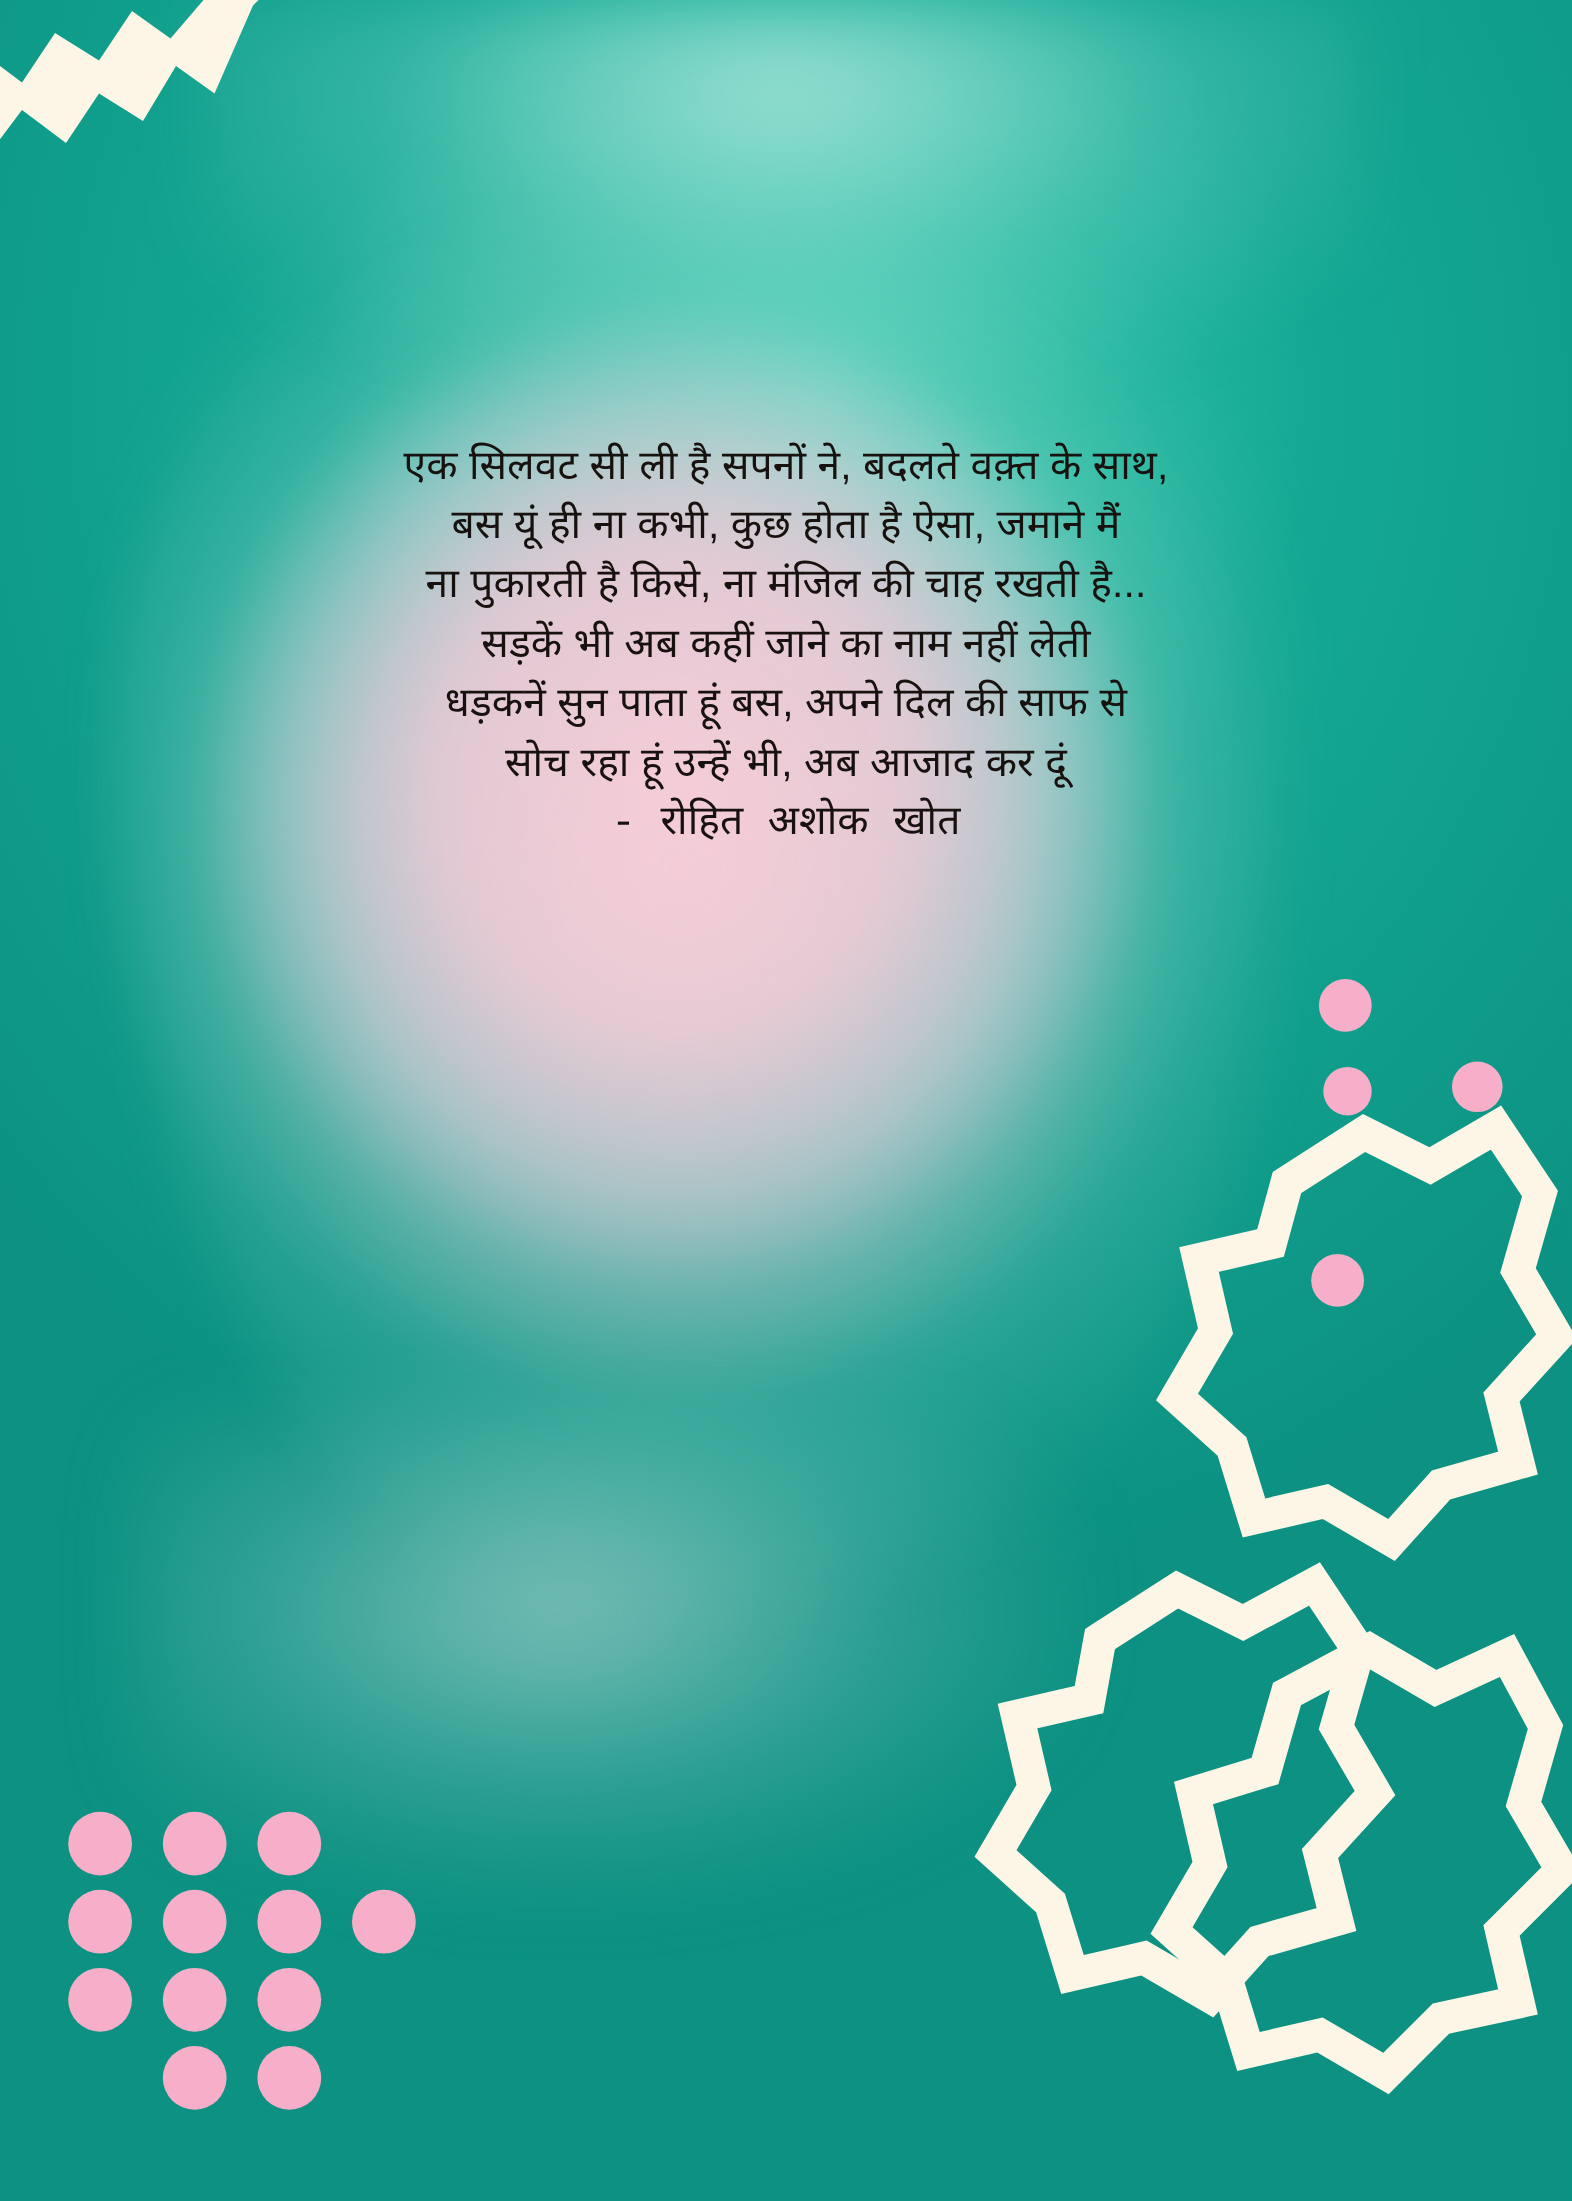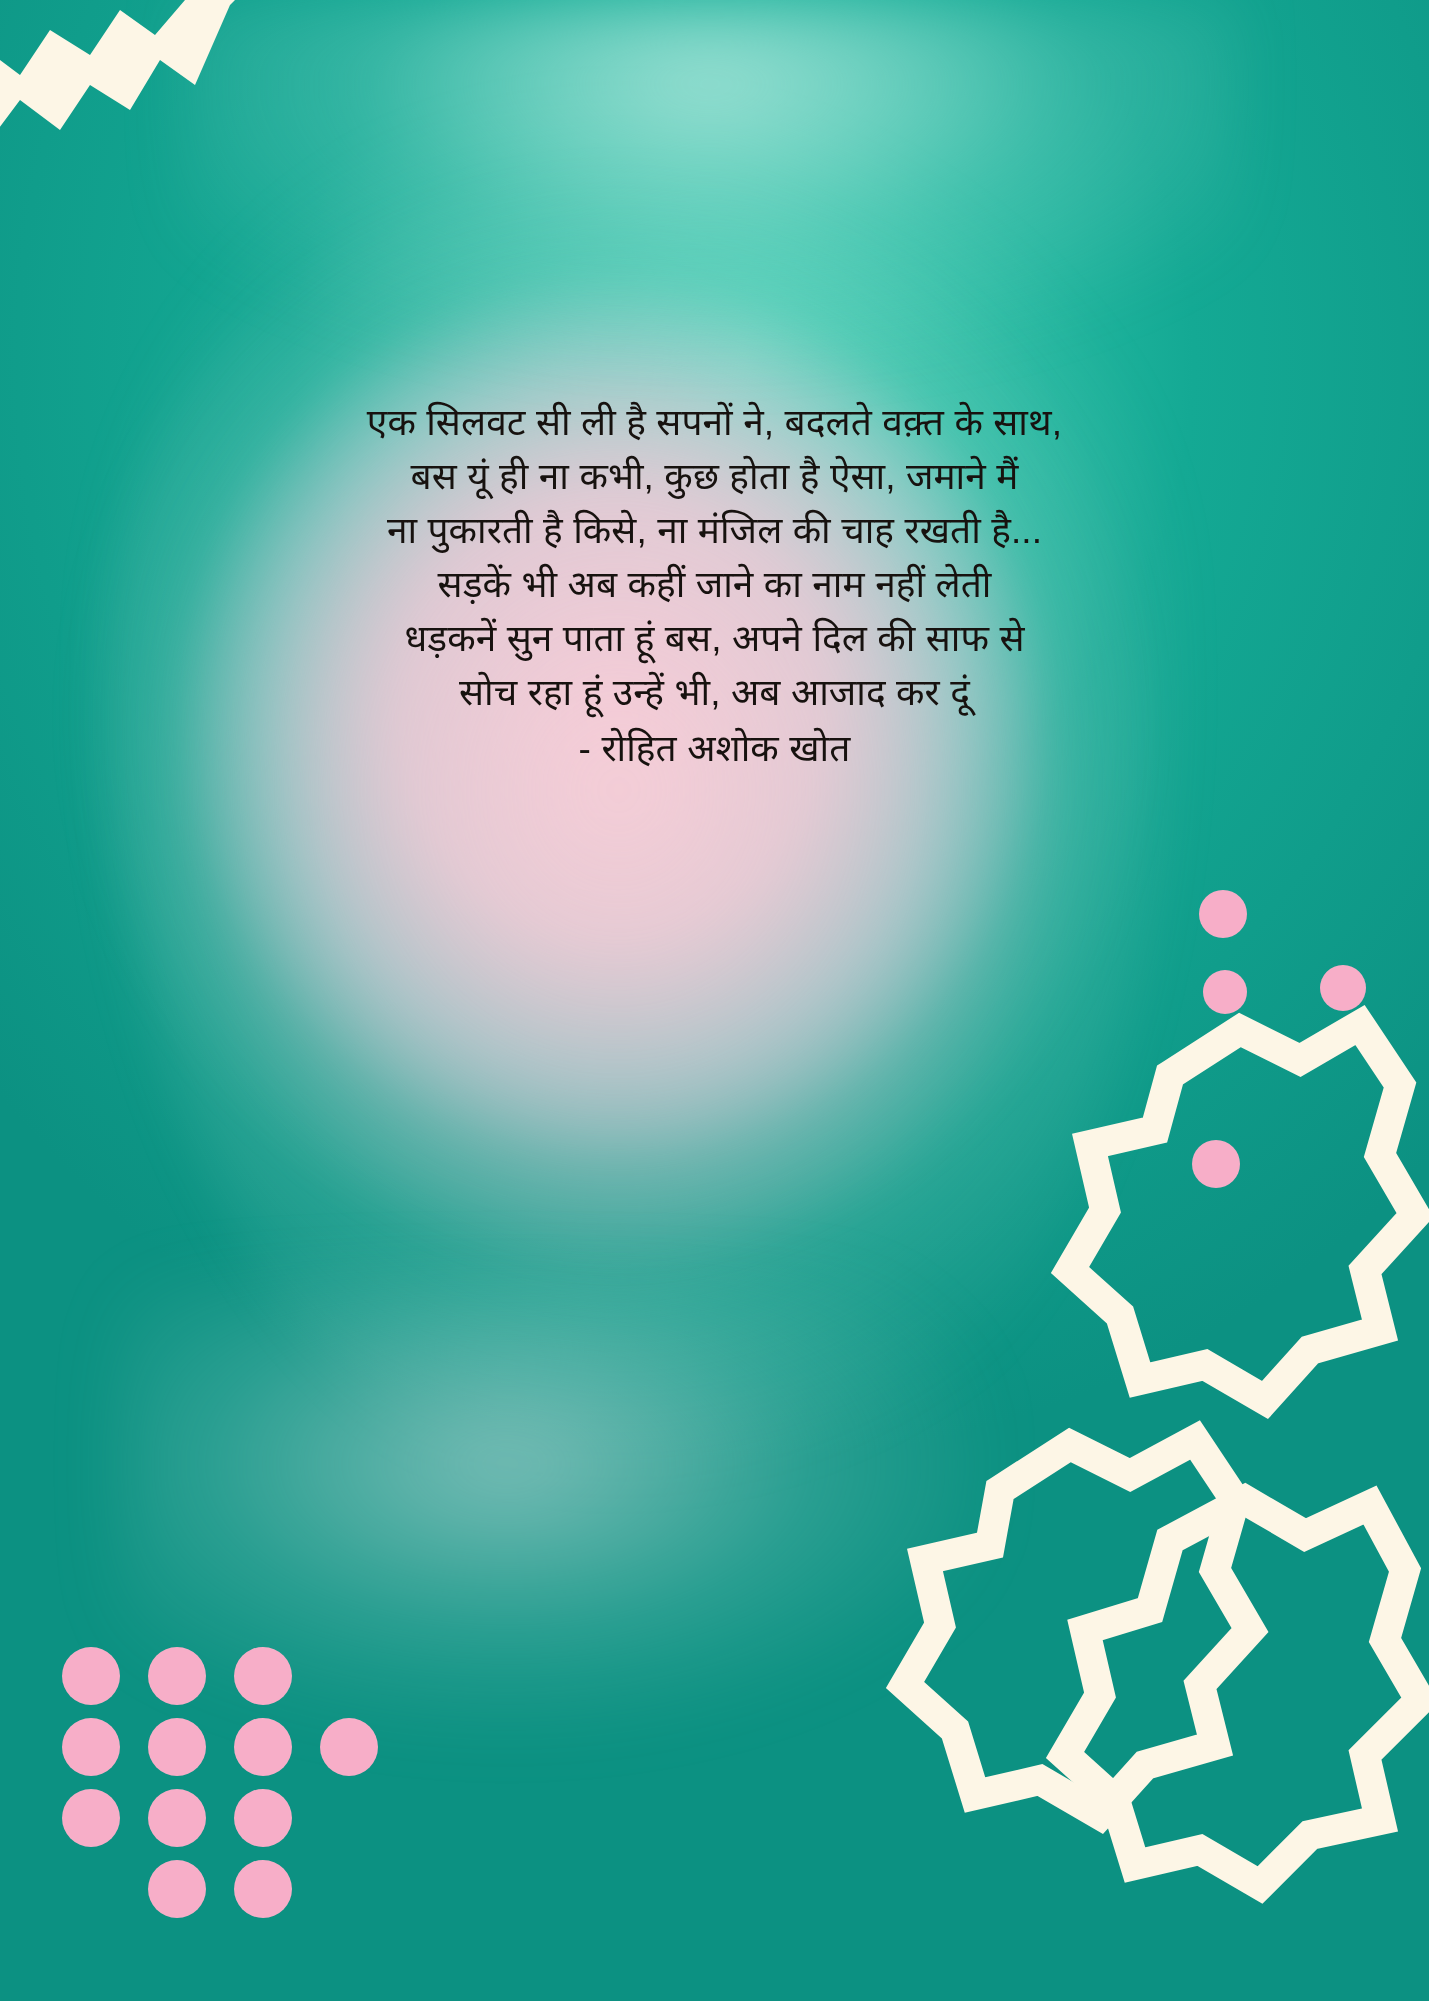--- a/index.html
+++ b/index.html
@@ -82,21 +82,21 @@
     width: 1429px;
     text-align: center;
     color: #17120f;
     font-size: 37px;
     line-height: 1.46;
     letter-spacing: 0.1px;
     font-family: "Liberation Sans", sans-serif;
     margin-top: 12px;
   }
   .poem .line { white-space: pre; display: block; }
-  .poem .author { display: block; margin-top: 2px; }
+  .poem .author { display: block; margin-top: 2px; font-family: Liberation Mono, monospace; }
 </style>
 </head>
 <body>
 
 <div id="poster">
 
   <div class="blob"></div>
   <div class="blob2"></div>
   <div class="haze-top"></div>
   <div class="haze-bottom"></div>

